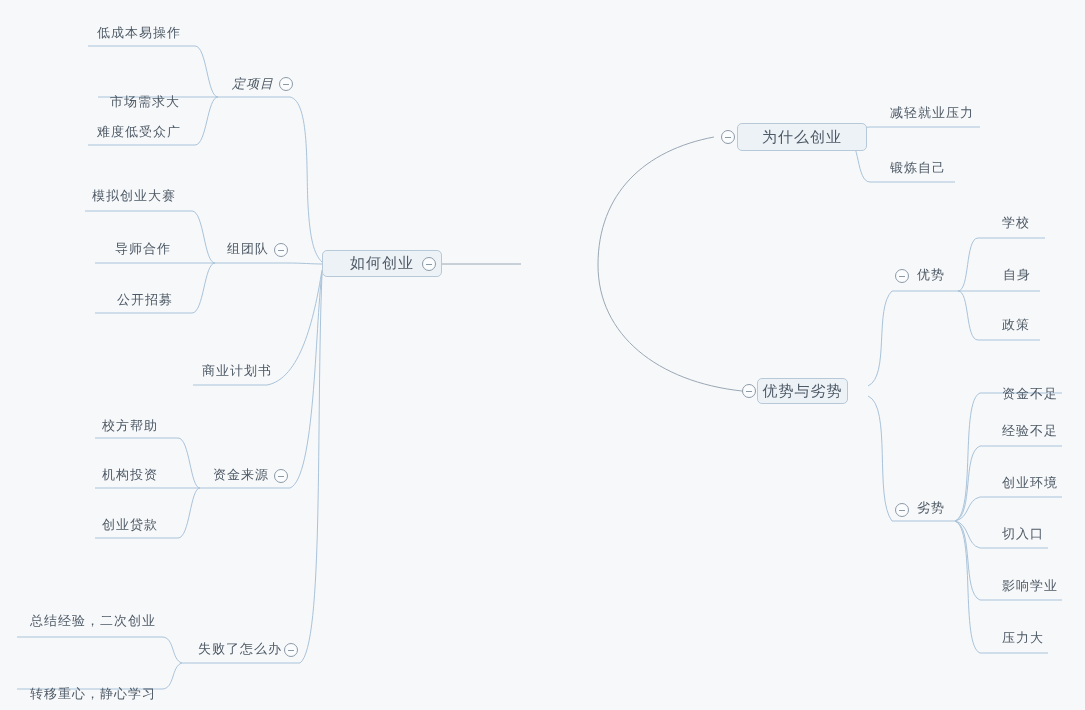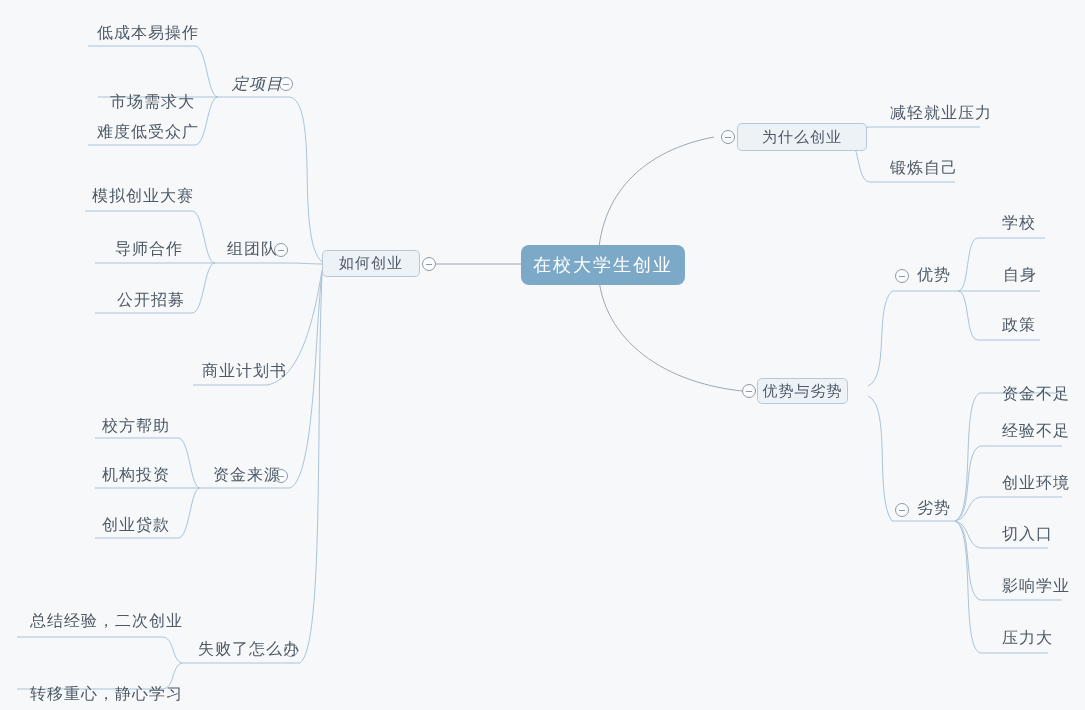--- a/index.html
+++ b/index.html
@@ -53,21 +53,21 @@
     font-size:18px;
     display:flex;
     align-items:center;
     justify-content:center;
     letter-spacing:2px;
     cursor:pointer;
   }
   .label{
     position:absolute;
     color:var(--text);
-    font-size:16px;
+    font-size:13px;
     line-height:14px;
     white-space:nowrap;
     letter-spacing:1px;
     cursor:pointer;
   }
   .minus{
     position:absolute;
     width:14px;height:14px;
     box-sizing:border-box;
     border:1px solid var(--icon-border);
@@ -130,25 +130,24 @@
     <path class="blue" d="M 200 488 L 290 488"></path>
     <path class="blue" d="M 200 488 C 190 488, 190 438, 178 438 L 95 438"></path>
     <path class="blue" d="M 200 488 L 95 488"></path>
     <path class="blue" d="M 200 488 C 190 488, 190 538, 178 538 L 95 538"></path>
 
     <path class="blue" d="M 182 663 L 300 663"></path>
     <path class="blue" d="M 182 663 C 171 660, 175 637, 162 637 L 17 637"></path>
     <path class="blue" d="M 182 663 C 171 666, 175 689, 162 689 L 17 689"></path>
   </svg>
 
-  <div class="root-box" style="left:521px;top:245px;width:164px;height:40px;">在校大学生创业</div>
 
   <div class="node-box" style="left:737px;top:123px;width:130px;height:28px;">为什么创业</div>
   <div class="node-box" style="left:757px;top:378px;width:91px;height:26px;">优势与劣势</div>
-  <div class="node-box" style="left:322px;top:250px;width:98px;height:27px;">如何创业</div>
+  <div class="node-box" style="left:322px;top:250px;width:120px;height:27px;">如何创业</div>
 
   <div class="minus" style="left:721px;top:130px;">
       <span class="bar"></span>
     </div>
   <div class="minus" style="left:742px;top:384px;">
       <span class="bar"></span>
     </div>
   <div class="minus" style="left:895px;top:269px;">
       <span class="bar"></span>
     </div>

